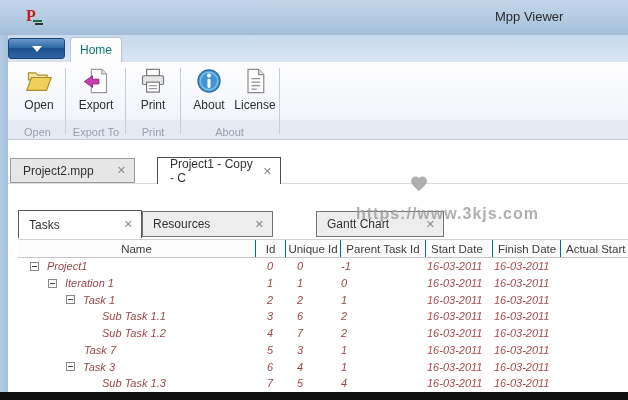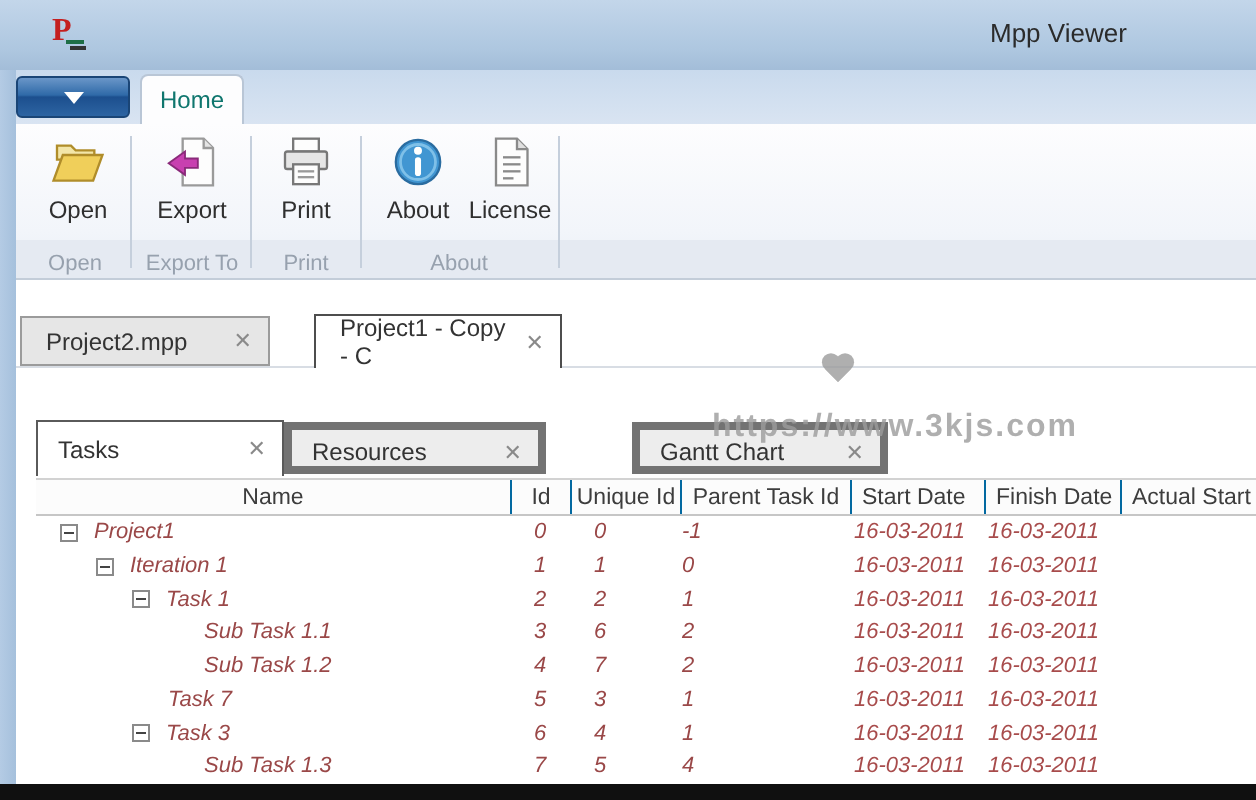--- a/index.html
+++ b/index.html
@@ -48,21 +48,21 @@
     font-size:12px; color:#333; padding:0 8px 0 12px; cursor:pointer; }
   .doc-tab.inactive { background:#e6e6e6; border:1px solid #9b9b9b; top:3px; height:25px; }
   .doc-tab.active { background:#fff; border:1px solid #4d4d4d; border-bottom:none; z-index:2;margin-left:20px; }
   .tab-close { font-size:11px; color:#8a8a8a; margin-left:auto; padding-left:10px; cursor:pointer; }
 
   
   .viewstrip { position:absolute; left:18px; top:210px; width:610px; height:28px; }
   .view-tab { position:absolute; top:0; height:28px; display:flex; align-items:center;
     font-size:12px; color:#333; padding:0 8px 0 10px; cursor:pointer; }
   .view-tab.active { background:#fff; border:1px solid #5a5a5a; border-bottom:none; z-index:2; }
-  .view-tab.inactive { background:#ededed; border:4px solid #737373; top:1px; height:26px;align-items:flex-end; }
+  .view-tab.inactive { background:#ededed; border:1px solid #737373; top:1px; height:26px; }
 
   
   .tbl { position:absolute; left:18px; top:239px; width:610px; }
   .thead, .trow { display:grid; grid-template-columns:237px 30px 55px 85px 67px 68px 90px; }
   .thead { height:19px; border-top:1px solid #d2d2d2; border-bottom:1px solid #c6c6c6; background:#fcfcfc; }
   .hcell { font-size:11.5px; color:#3d3d3d; line-height:18px; text-align:center;
     border-left:1px solid #0369a1; overflow:hidden; white-space:nowrap; }
   .hcell:first-child { border-left:none; }
   .hcell.lft { text-align:left; padding-left:5px; }
   .trow { height:16.75px; }

